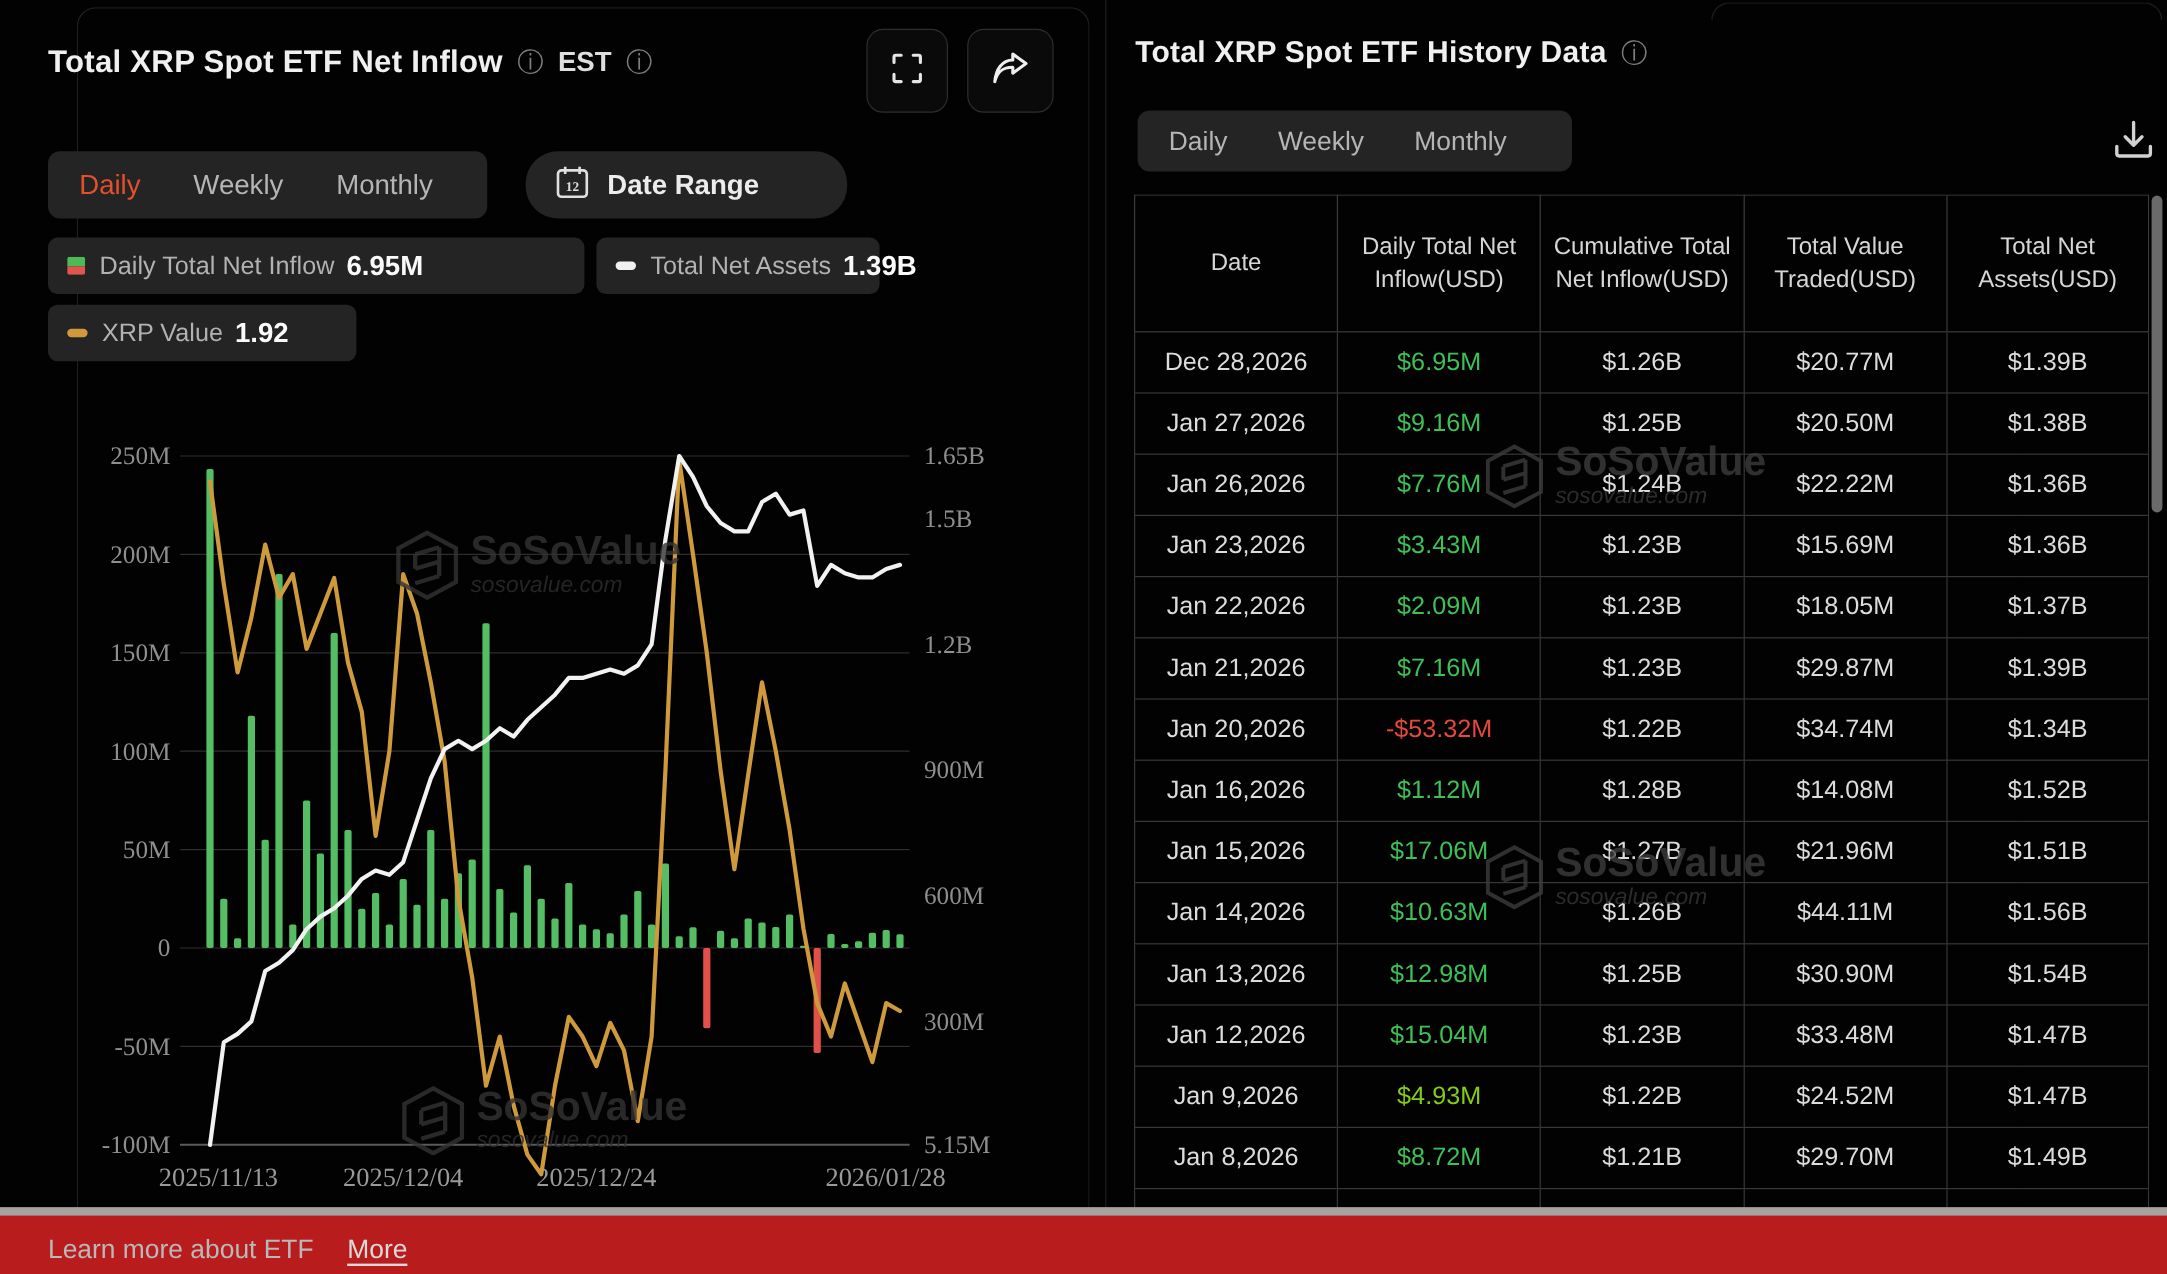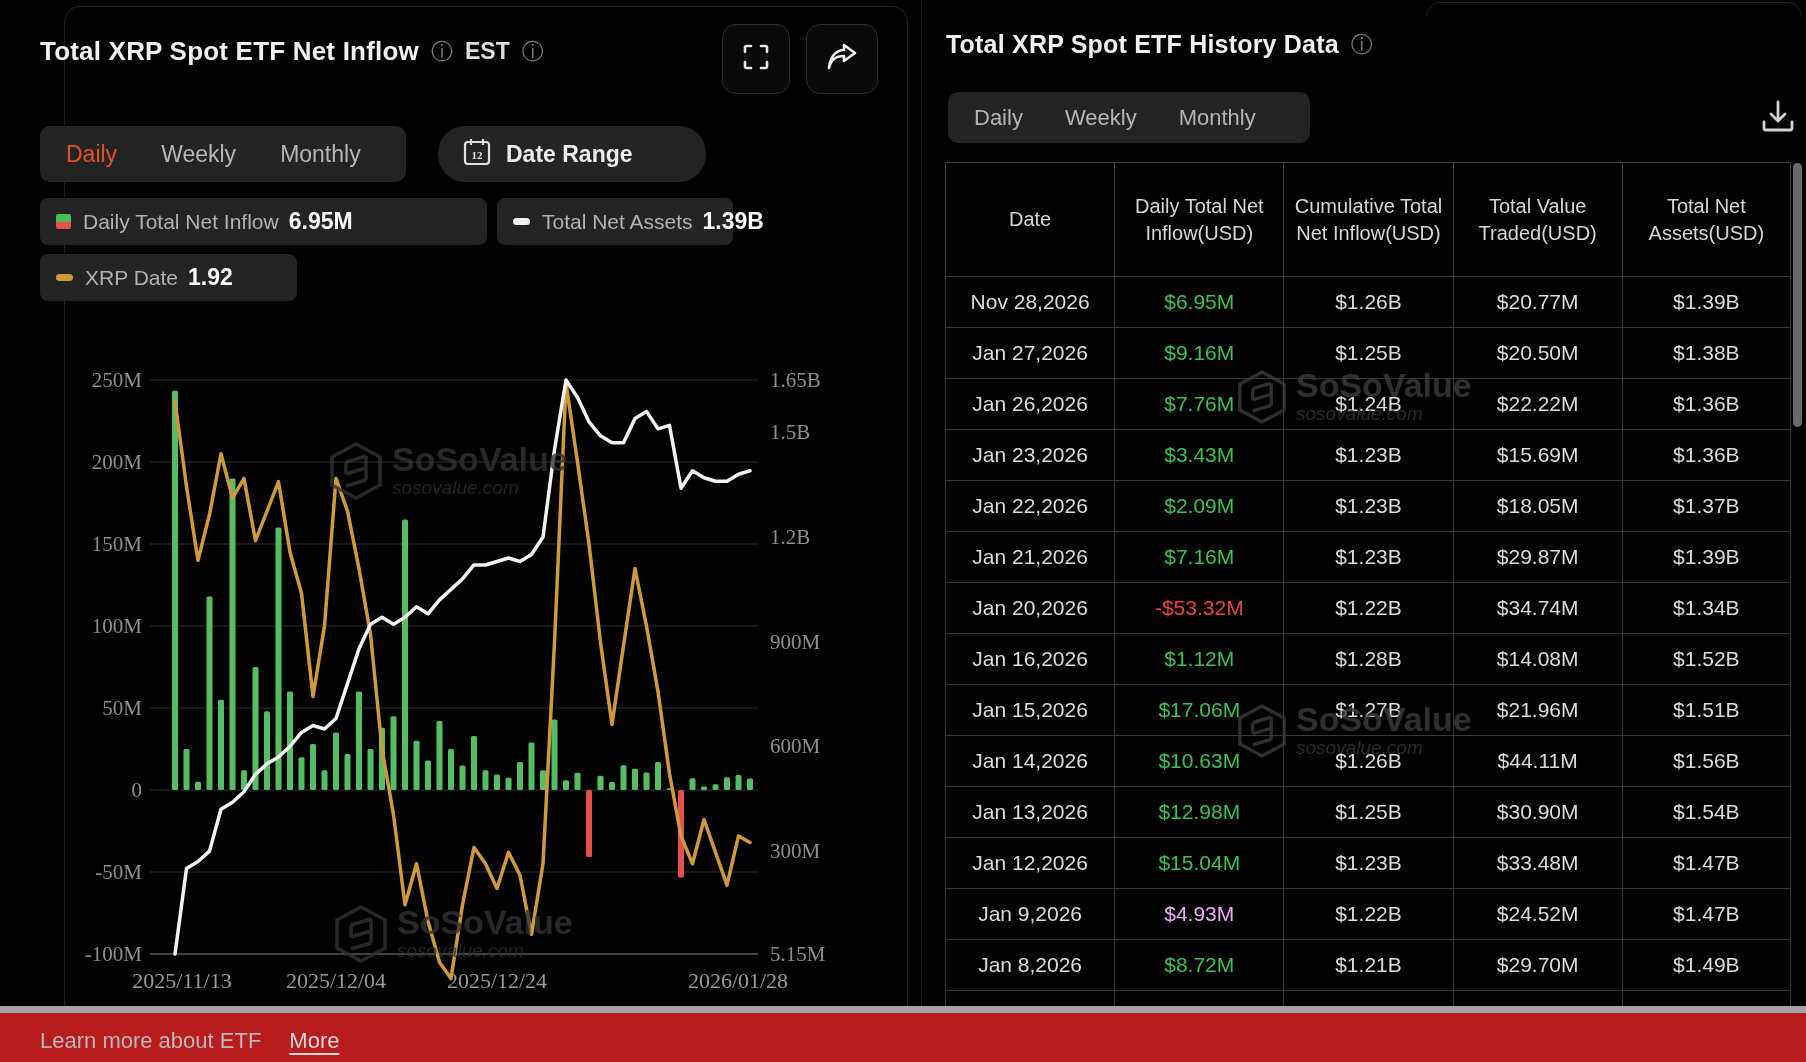--- a/index.html
+++ b/index.html
@@ -109,21 +109,21 @@
     <span class="lab">Daily Total Net Inflow</span>
     <span class="val">6.95M</span>
   </div>
   <div class="abs chip" style="left:497px;top:198px;width:236px;height:47px;">
     <span class="dash" style="background:#f0f0f0;"></span>
     <span class="lab">Total Net Assets</span>
     <span class="val">1.39B</span>
   </div>
   <div class="abs chip" style="left:40px;top:254px;width:257px;height:47px;">
     <span class="dash" style="background:#d09a3c;"></span>
-    <span class="lab">XRP Date</span>
+    <span class="lab">XRP Value</span>
     <span class="val">1.92</span>
   </div>
 
   <svg id="chart-svg" class="abs" style="left:0;top:0;" width="920" height="1062">
       <line x1="150" y1="380" x2="758" y2="380" stroke="#2e2e2e" stroke-width="1"></line>
       <text x="142" y="387" text-anchor="end" font-size="21" fill="#8f8f8f">250M</text>
       <line x1="150" y1="462" x2="758" y2="462" stroke="#2e2e2e" stroke-width="1"></line>
       <text x="142" y="469" text-anchor="end" font-size="21" fill="#8f8f8f">200M</text>
       <line x1="150" y1="544" x2="758" y2="544" stroke="#2e2e2e" stroke-width="1"></line>
       <text x="142" y="551" text-anchor="end" font-size="21" fill="#8f8f8f">150M</text>
@@ -246,21 +246,21 @@
 
   <div id="history-table">
     <div class="t-grid" id="table-header">
         <div class="th">Date</div>
         <div class="th">Daily Total Net Inflow(USD)</div>
         <div class="th">Cumulative Total Net Inflow(USD)</div>
         <div class="th">Total Value Traded(USD)</div>
         <div class="th">Total Net Assets(USD)</div>
       </div>
     <div class="t-grid" id="table-body">
-        <div class="td">Nov 28,2026</div>
+        <div class="td">Dec 28,2026</div>
         <div class="td" style="color: rgb(63, 192, 87);">$6.95M</div>
         <div class="td">$1.26B</div>
         <div class="td">$20.77M</div>
         <div class="td">$1.39B</div>
         <div class="td">Jan 27,2026</div>
         <div class="td" style="color: rgb(63, 192, 87);">$9.16M</div>
         <div class="td">$1.25B</div>
         <div class="td">$20.50M</div>
         <div class="td">$1.38B</div>
         <div class="td">Jan 26,2026</div>
@@ -307,21 +307,21 @@
         <div class="td" style="color: rgb(63, 192, 87);">$12.98M</div>
         <div class="td">$1.25B</div>
         <div class="td">$30.90M</div>
         <div class="td">$1.54B</div>
         <div class="td">Jan 12,2026</div>
         <div class="td" style="color: rgb(63, 192, 87);">$15.04M</div>
         <div class="td">$1.23B</div>
         <div class="td">$33.48M</div>
         <div class="td">$1.47B</div>
         <div class="td">Jan 9,2026</div>
-        <div class="td" style="color: #f0abfc;">$4.93M</div>
+        <div class="td" style="color: #84cc16;">$4.93M</div>
         <div class="td">$1.22B</div>
         <div class="td">$24.52M</div>
         <div class="td">$1.47B</div>
         <div class="td">Jan 8,2026</div>
         <div class="td" style="color: rgb(63, 192, 87);">$8.72M</div>
         <div class="td">$1.21B</div>
         <div class="td">$29.70M</div>
         <div class="td">$1.49B</div>
         <div class="td">Jan 7,2026</div>
         <div class="td" style="color: rgb(232, 71, 63);">-$40.80M</div>

